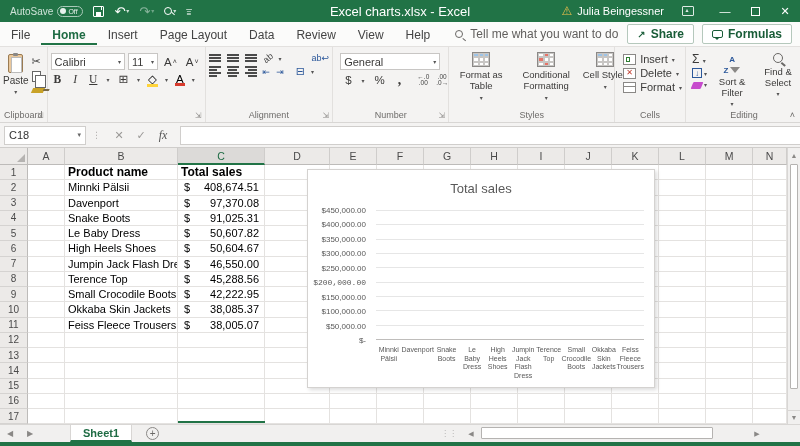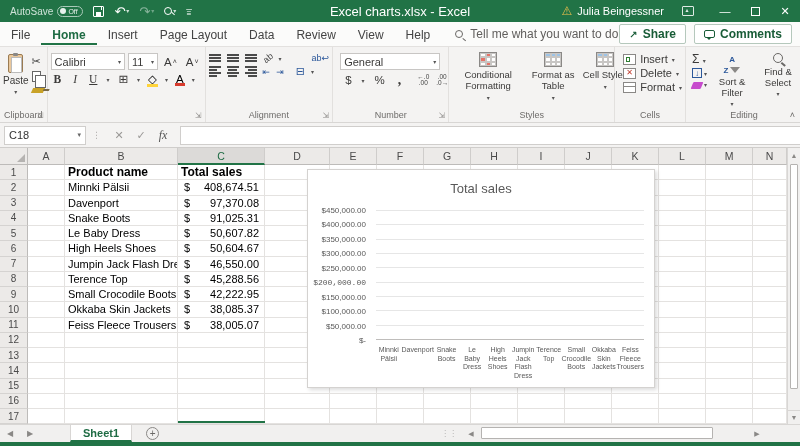--- a/index.html
+++ b/index.html
@@ -236,21 +236,21 @@
     <div class="tellme">
       <span class="mag"></span>
       <span>Tell me what you want to do</span>
     </div>
     <div class="pillbtn">
       <span class="share-ic">↗</span>
       <span>Share</span>
     </div>
     <div class="pillbtn">
       <span class="bubble"></span>
-      <span>Comments</span>
+      <span>Formulas</span>
     </div>
   </div>
 
   <div class="ribbon">
 
     <div class="grp g-clip">
       <div class="bigbtn">
         <span class="clip-ic"></span>
         <span>Paste</span>
         <span class="dda">▾</span>
@@ -355,47 +355,47 @@
         <span class="abtn bld" style="font-size:14px;">,</span>
         <span class="dec-ic inc" style="margin-left:6px;"></span>
         <span class="dec-ic dec"></span>
       </div>
       <span class="glabel">Number</span>
       <span class="launch">⇲</span>
     </div>
 
     <div class="grp g-styles">
       <div class="stybtn">
+        <span class="styicon ft">
+            <span></span>
+            <span></span>
+            <span></span>
+            <span></span>
+            <span></span>
+            <span></span>
+            <span></span>
+            <span></span>
+            <span></span>
+          </span>
+        <span style="width:58px;">Format as Table</span>
+        <span class="dda">▾</span>
+      </div>
+      <div class="stybtn">
         <span class="styicon cf">
             <span></span>
             <span></span>
             <span></span>
             <span></span>
             <span></span>
             <span></span>
             <span></span>
             <span></span>
             <span></span>
           </span>
         <span style="width:72px;">Conditional Formatting</span>
-        <span class="dda">▾</span>
-      </div>
-      <div class="stybtn">
-        <span class="styicon ft">
-            <span></span>
-            <span></span>
-            <span></span>
-            <span></span>
-            <span></span>
-            <span></span>
-            <span></span>
-            <span></span>
-            <span></span>
-          </span>
-        <span style="width:58px;">Format as Table</span>
         <span class="dda">▾</span>
       </div>
       <div class="stybtn">
         <span class="styicon cs">
             <span></span>
             <span></span>
             <span></span>
             <span></span>
             <span></span>
             <span></span>

